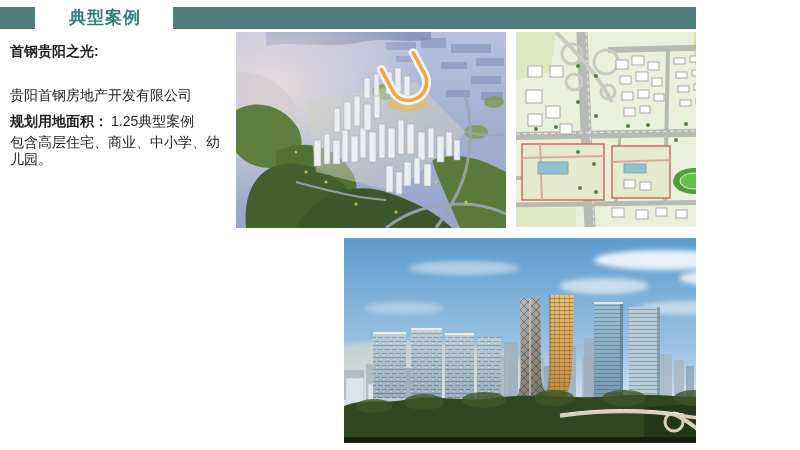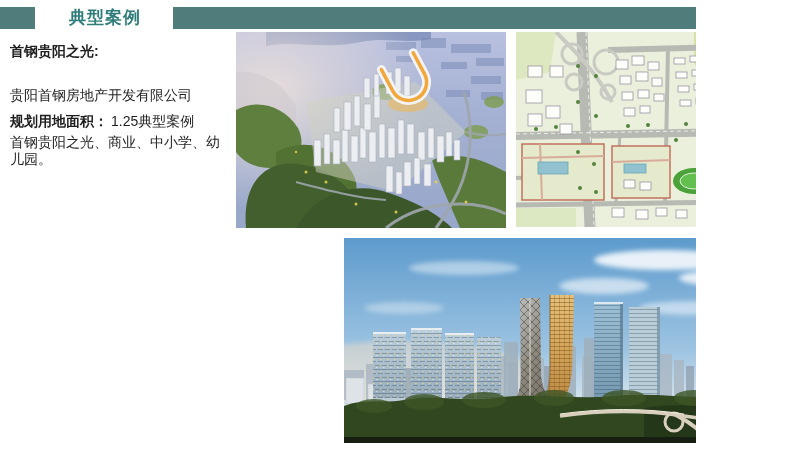--- a/index.html
+++ b/index.html
@@ -36,21 +36,21 @@
 <div class="slide">
 
   <div class="accent-left"></div>
   <div class="title">典型案例</div>
   <div class="accent-bar"></div>
 
   <section class="info">
     <p class="heading">首钢贵阳之光:</p>
     <p class="company">贵阳首钢房地产开发有限公司</p>
     <p class="metric"><span class="lbl">规划用地面积：</span><span class="num">1.25</span><span>典型案例</span></p>
-    <p>首钢贵阳之光、商业、中小学、幼儿园。</p>
+    <p>包含高层住宅、商业、中小学、幼儿园。</p>
   </section>
 
   <figure class="fig fig-aerial">
     <svg viewBox="0 0 270 196">
       <defs>
         <linearGradient id="aSky" x1="0" y1="0" x2="0" y2="1">
           <stop offset="0" stop-color="#b9c0e0"></stop>
             <stop offset="0.45" stop-color="#a3b0d2"></stop>
             <stop offset="1" stop-color="#97a6c9"></stop>
         </linearGradient>

